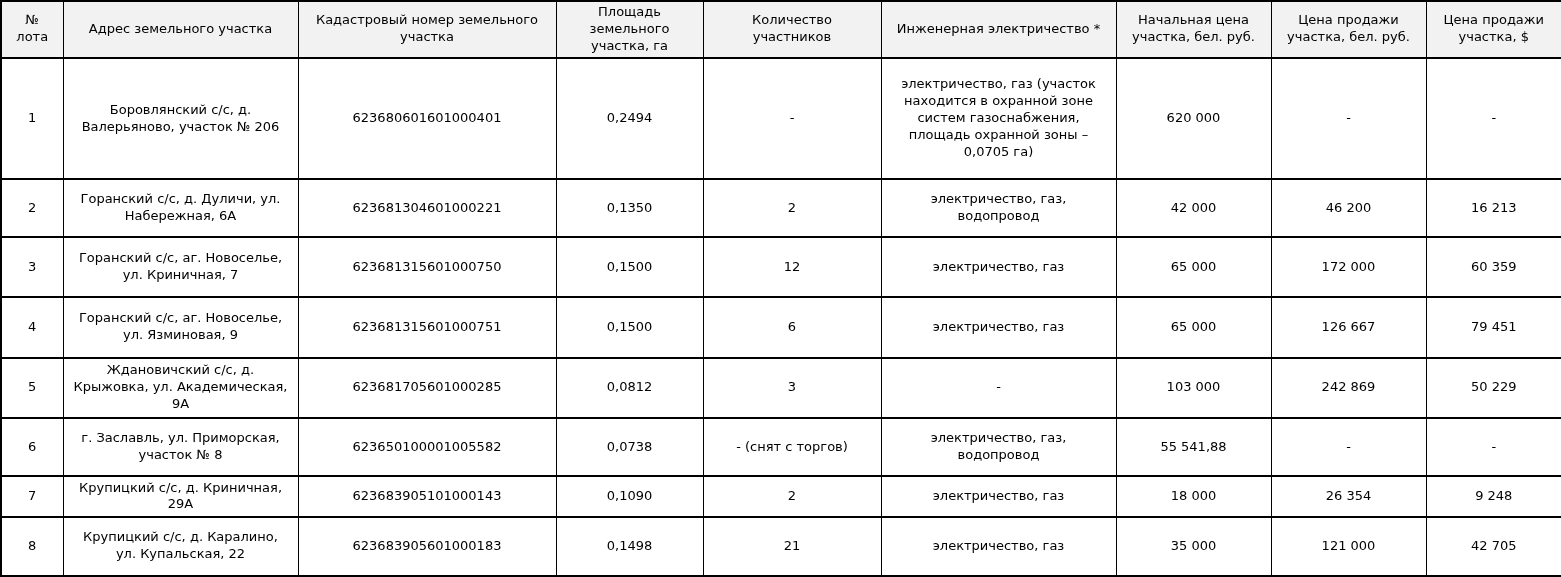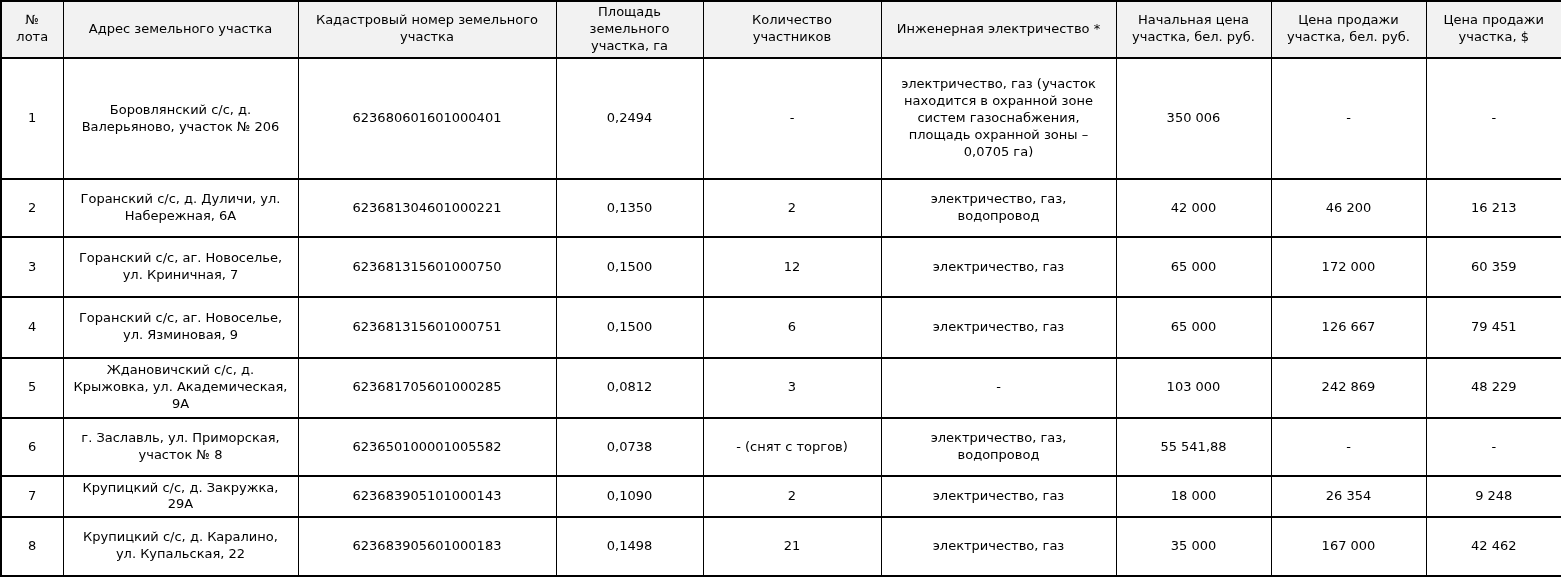--- a/index.html
+++ b/index.html
@@ -68,21 +68,21 @@
     </tr>
   </thead>
   <tbody>
     <tr style="height:121px">
       <td>1</td>
       <td>Боровлянский с/с, д. Валерьяново, участок № 206</td>
       <td>623680601601000401</td>
       <td>0,2494</td>
       <td>-</td>
       <td>электричество, газ (участок находится в охранной зоне систем газоснабжения, площадь охранной зоны – 0,0705 га)</td>
-      <td>350 006</td>
+      <td>620 000</td>
       <td>-</td>
       <td>-</td>
     </tr>
     <tr style="height:57px">
       <td>2</td>
       <td>Горанский с/с, д. Дуличи, ул. Набережная, 6А</td>
       <td>623681304601000221</td>
       <td>0,1350</td>
       <td>2</td>
       <td>электричество, газ, водопровод</td>
@@ -114,49 +114,49 @@
     </tr>
     <tr style="height:60px">
       <td>5</td>
       <td>Ждановичский с/с, д. Крыжовка, ул. Академическая, 9А</td>
       <td>623681705601000285</td>
       <td>0,0812</td>
       <td>3</td>
       <td>-</td>
       <td>103 000</td>
       <td>242 869</td>
-      <td>48 229</td>
+      <td>50 229</td>
     </tr>
     <tr style="height:58px">
       <td>6</td>
       <td>г. Заславль, ул. Приморская, участок № 8</td>
       <td>623650100001005582</td>
       <td>0,0738</td>
       <td>- (снят с торгов)</td>
       <td>электричество, газ, водопровод</td>
       <td>55 541,88</td>
       <td>-</td>
       <td>-</td>
     </tr>
     <tr style="height:40px">
       <td>7</td>
-      <td>Крупицкий с/с, д. Закружка, 29А</td>
+      <td>Крупицкий с/с, д. Криничная, 29А</td>
       <td>623683905101000143</td>
       <td>0,1090</td>
       <td>2</td>
       <td>электричество, газ</td>
       <td>18 000</td>
       <td>26 354</td>
       <td>9 248</td>
     </tr>
     <tr style="height:59px">
       <td>8</td>
       <td>Крупицкий с/с, д. Каралино, ул. Купальская, 22</td>
       <td>623683905601000183</td>
       <td>0,1498</td>
       <td>21</td>
       <td>электричество, газ</td>
       <td>35 000</td>
-      <td>167 000</td>
-      <td>42 462</td>
+      <td>121 000</td>
+      <td>42 705</td>
     </tr>
   </tbody>
 </table>
 
 </body></html>

